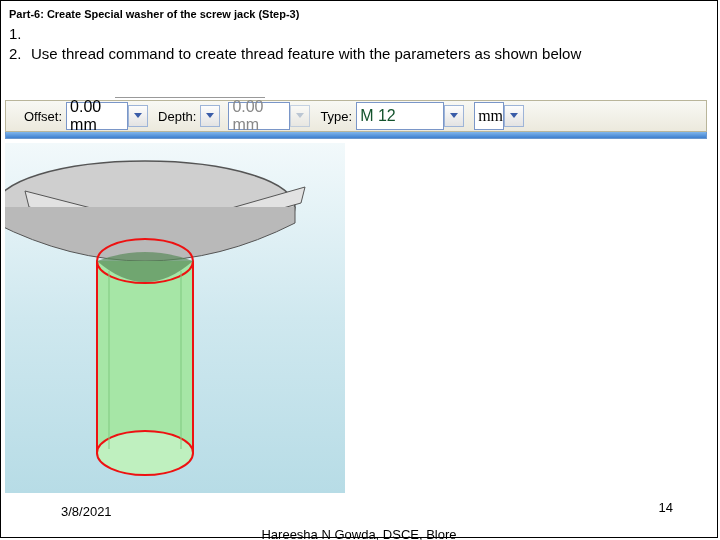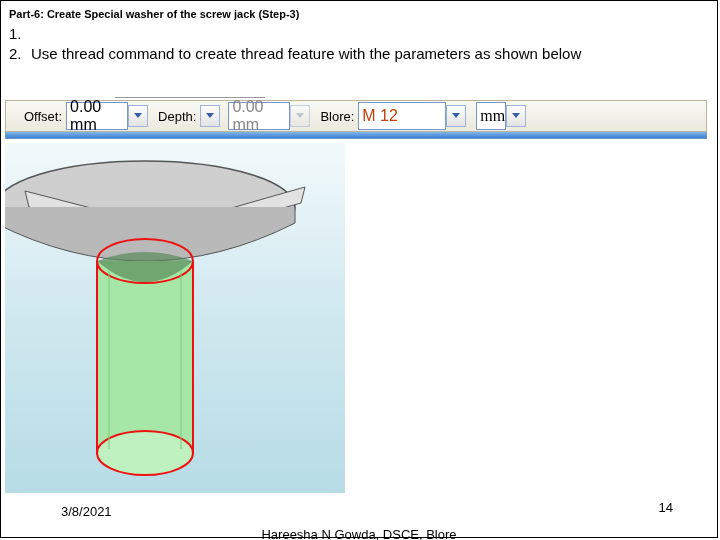--- a/index.html
+++ b/index.html
@@ -63,21 +63,21 @@
     height: 28px;
     font-size: 16px;
     padding: 0 3px;
     box-sizing: border-box;
     display: inline-flex;
     align-items: center;
   }
   .tb-input.offset { width: 62px; }
   .tb-input.depth { width: 120px; }
   .tb-input.secondoffset { width: 62px; color: #888; }
-  .tb-input.type { width: 88px; color: #c2410c; font-weight: 500; }
+  .tb-input.type { width: 88px; color: #14532d; font-weight: 500; }
   .tb-input.unit { width: 30px; font-family: Liberation Serif, serif; }
   .drop-btn {
     width: 18px;
     height: 20px;
     background: linear-gradient(#fdfdfd, #e3e3e3);
     border: 1px solid #9db4d8;
     display: inline-flex;
     align-items: center;
     justify-content: center;
     margin-right: 2px;
@@ -150,21 +150,21 @@
       </span>
 
       <span style="width:6px"></span>
       <span class="tb-input secondoffset">0.00 mm</span>
       <span class="drop-btn disabled">
         <svg width="8" height="6">
             <polygon points="0,0 8,0 4,5" fill="#8fa3c2"></polygon>
           </svg>
       </span>
 
-      <span class="tb-label">Blore:</span>
+      <span class="tb-label">Type:</span>
       <span class="tb-input type">M 12</span>
       <span class="drop-btn">
         <svg width="8" height="6">
             <polygon points="0,0 8,0 4,5" fill="#3a5ca8"></polygon>
           </svg>
       </span>
 
       <span style="width:8px"></span>
       <span class="tb-input unit">mm</span>
       <span class="drop-btn">

